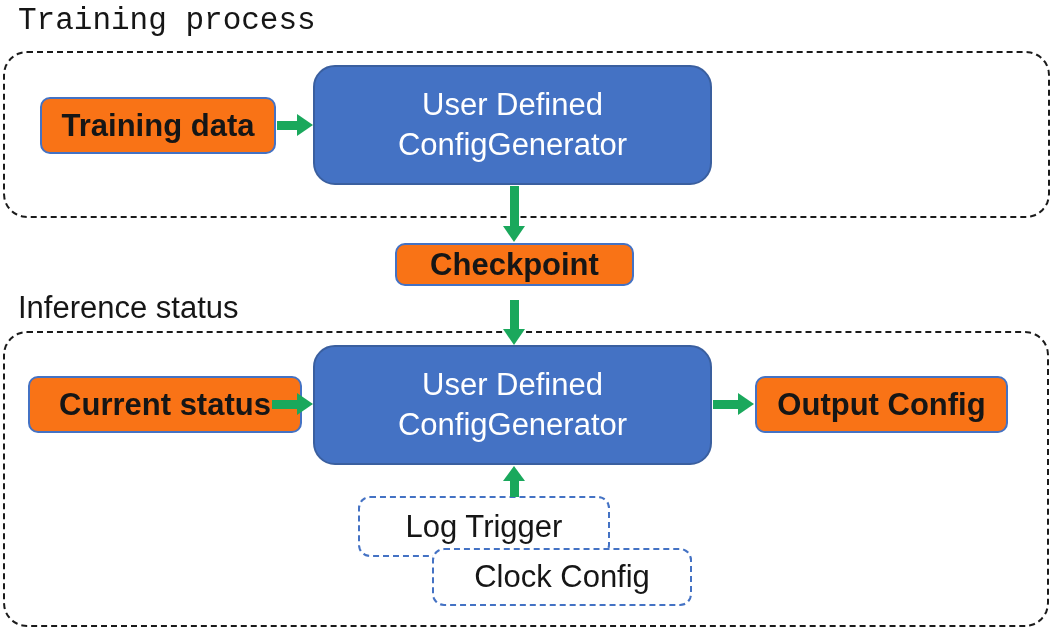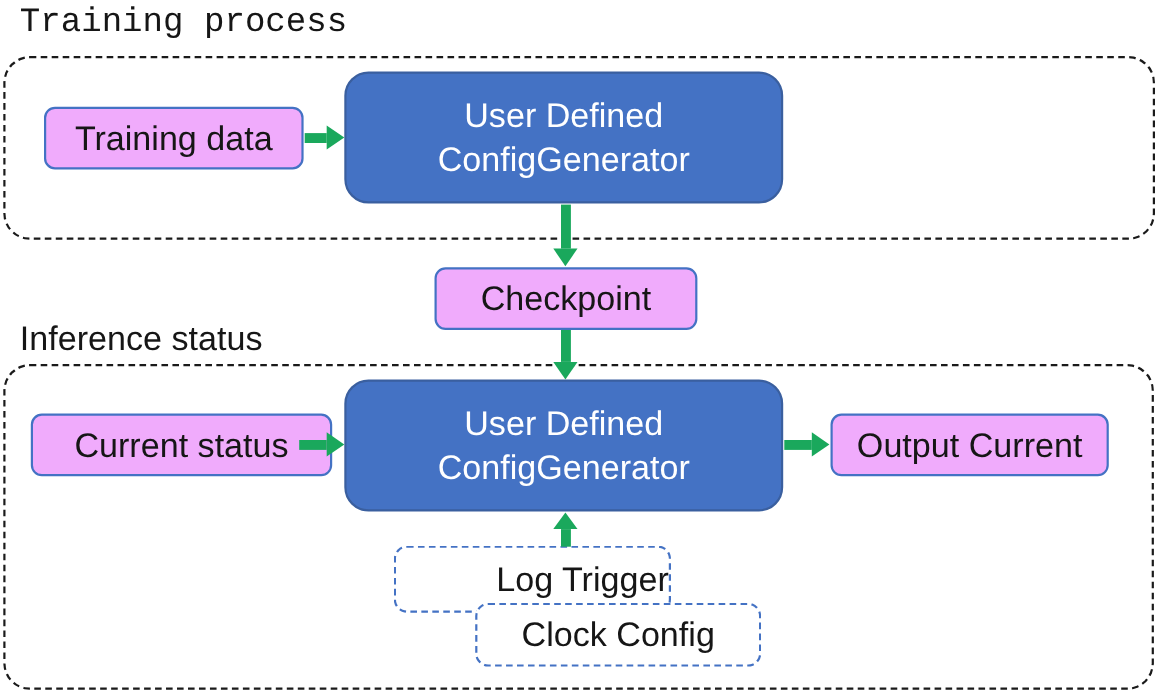--- a/index.html
+++ b/index.html
@@ -34,26 +34,27 @@
     position:absolute;
     display:flex;
     flex-direction:column;
     align-items:center;
     justify-content:center;
     text-align:center;
     box-sizing:border-box;
     white-space:nowrap;
   }
   .white-node{
-    background:#f0abfc;
+    background:#f97316;
     border:2px solid var(--accent);
     border-radius:10px;
     font-size:31px;
     color:var(--ink);
     z-index:2;
+    font-weight:bold;
   }
   .blue-node{
     background:var(--accent);
     border:2.5px solid var(--accent-dark);
     border-radius:22px;
     color:#ffffff;
     font-size:31px;
     line-height:40px;
     z-index:2;
   }
@@ -90,31 +91,31 @@
   }
   .arrow-up .shaft{flex:1 1 auto;width:9px;background:var(--green);}
 
   
   #label-training{left:18px;top:2px;font-family:Liberation Mono, monospace;}
   #box-training{left:3px;top:51px;width:1043px;height:163px;}
   #node-training-data{left:40px;top:97px;width:236px;height:57px;}
   #node-gen-train{left:313px;top:65px;width:399px;height:120px;}
   #arr-train-right{left:277px;top:114px;width:36px;height:22px;}
   #arr-down-1{left:503px;top:186px;width:22px;height:56px;}
-  #node-checkpoint{left:395px;top:243px;width:239px;height:57px;text-align:center;}
+  #node-checkpoint{left:395px;top:243px;width:239px;height:43px;text-align:center;}
   #label-inference{left:18px;top:289px;}
   #box-inference{left:3px;top:331px;width:1042px;height:292px;}
   #arr-down-2{left:503px;top:300px;width:22px;height:45px;}
   #node-current-status{left:28px;top:376px;width:274px;height:57px;}
   #arr-status-right{left:272px;top:393px;width:41px;height:22px;}
   #node-gen-infer{left:313px;top:345px;width:399px;height:120px;}
   #arr-output-right{left:713px;top:393px;width:41px;height:22px;}
   #node-output-config{left:755px;top:376px;width:253px;height:57px;}
   #arr-up-trigger{left:503px;top:466px;width:22px;height:31px;}
-  #node-log-trigger{left:358px;top:496px;width:252px;height:61px;z-index:2;align-items:flex-end;}
+  #node-log-trigger{left:358px;top:496px;width:252px;height:61px;z-index:2;}
   #node-clock-trigger{left:432px;top:548px;width:260px;height:58px;z-index:3;}
 </style>
 </head>
 <body>
 
 <div class="canvas">
 
   <div class="section-label" id="label-training">Training process</div>
 
   <div class="dashed-container" id="box-training"></div>
@@ -164,21 +165,21 @@
     <div>User Defined</div>
     <div>ConfigGenerator</div>
   </div>
 
   <div class="arrow arrow-right" id="arr-output-right">
     <div class="shaft"></div>
     <div class="head"></div>
   </div>
 
   <div class="node white-node" id="node-output-config">
-    <span>Output Current</span>
+    <span>Output Config</span>
   </div>
 
   <div class="arrow arrow-up" id="arr-up-trigger">
     <div class="head"></div>
     <div class="shaft"></div>
   </div>
 
   <div class="node trigger-node" id="node-log-trigger">
     <span>Log Trigger</span>
   </div>

